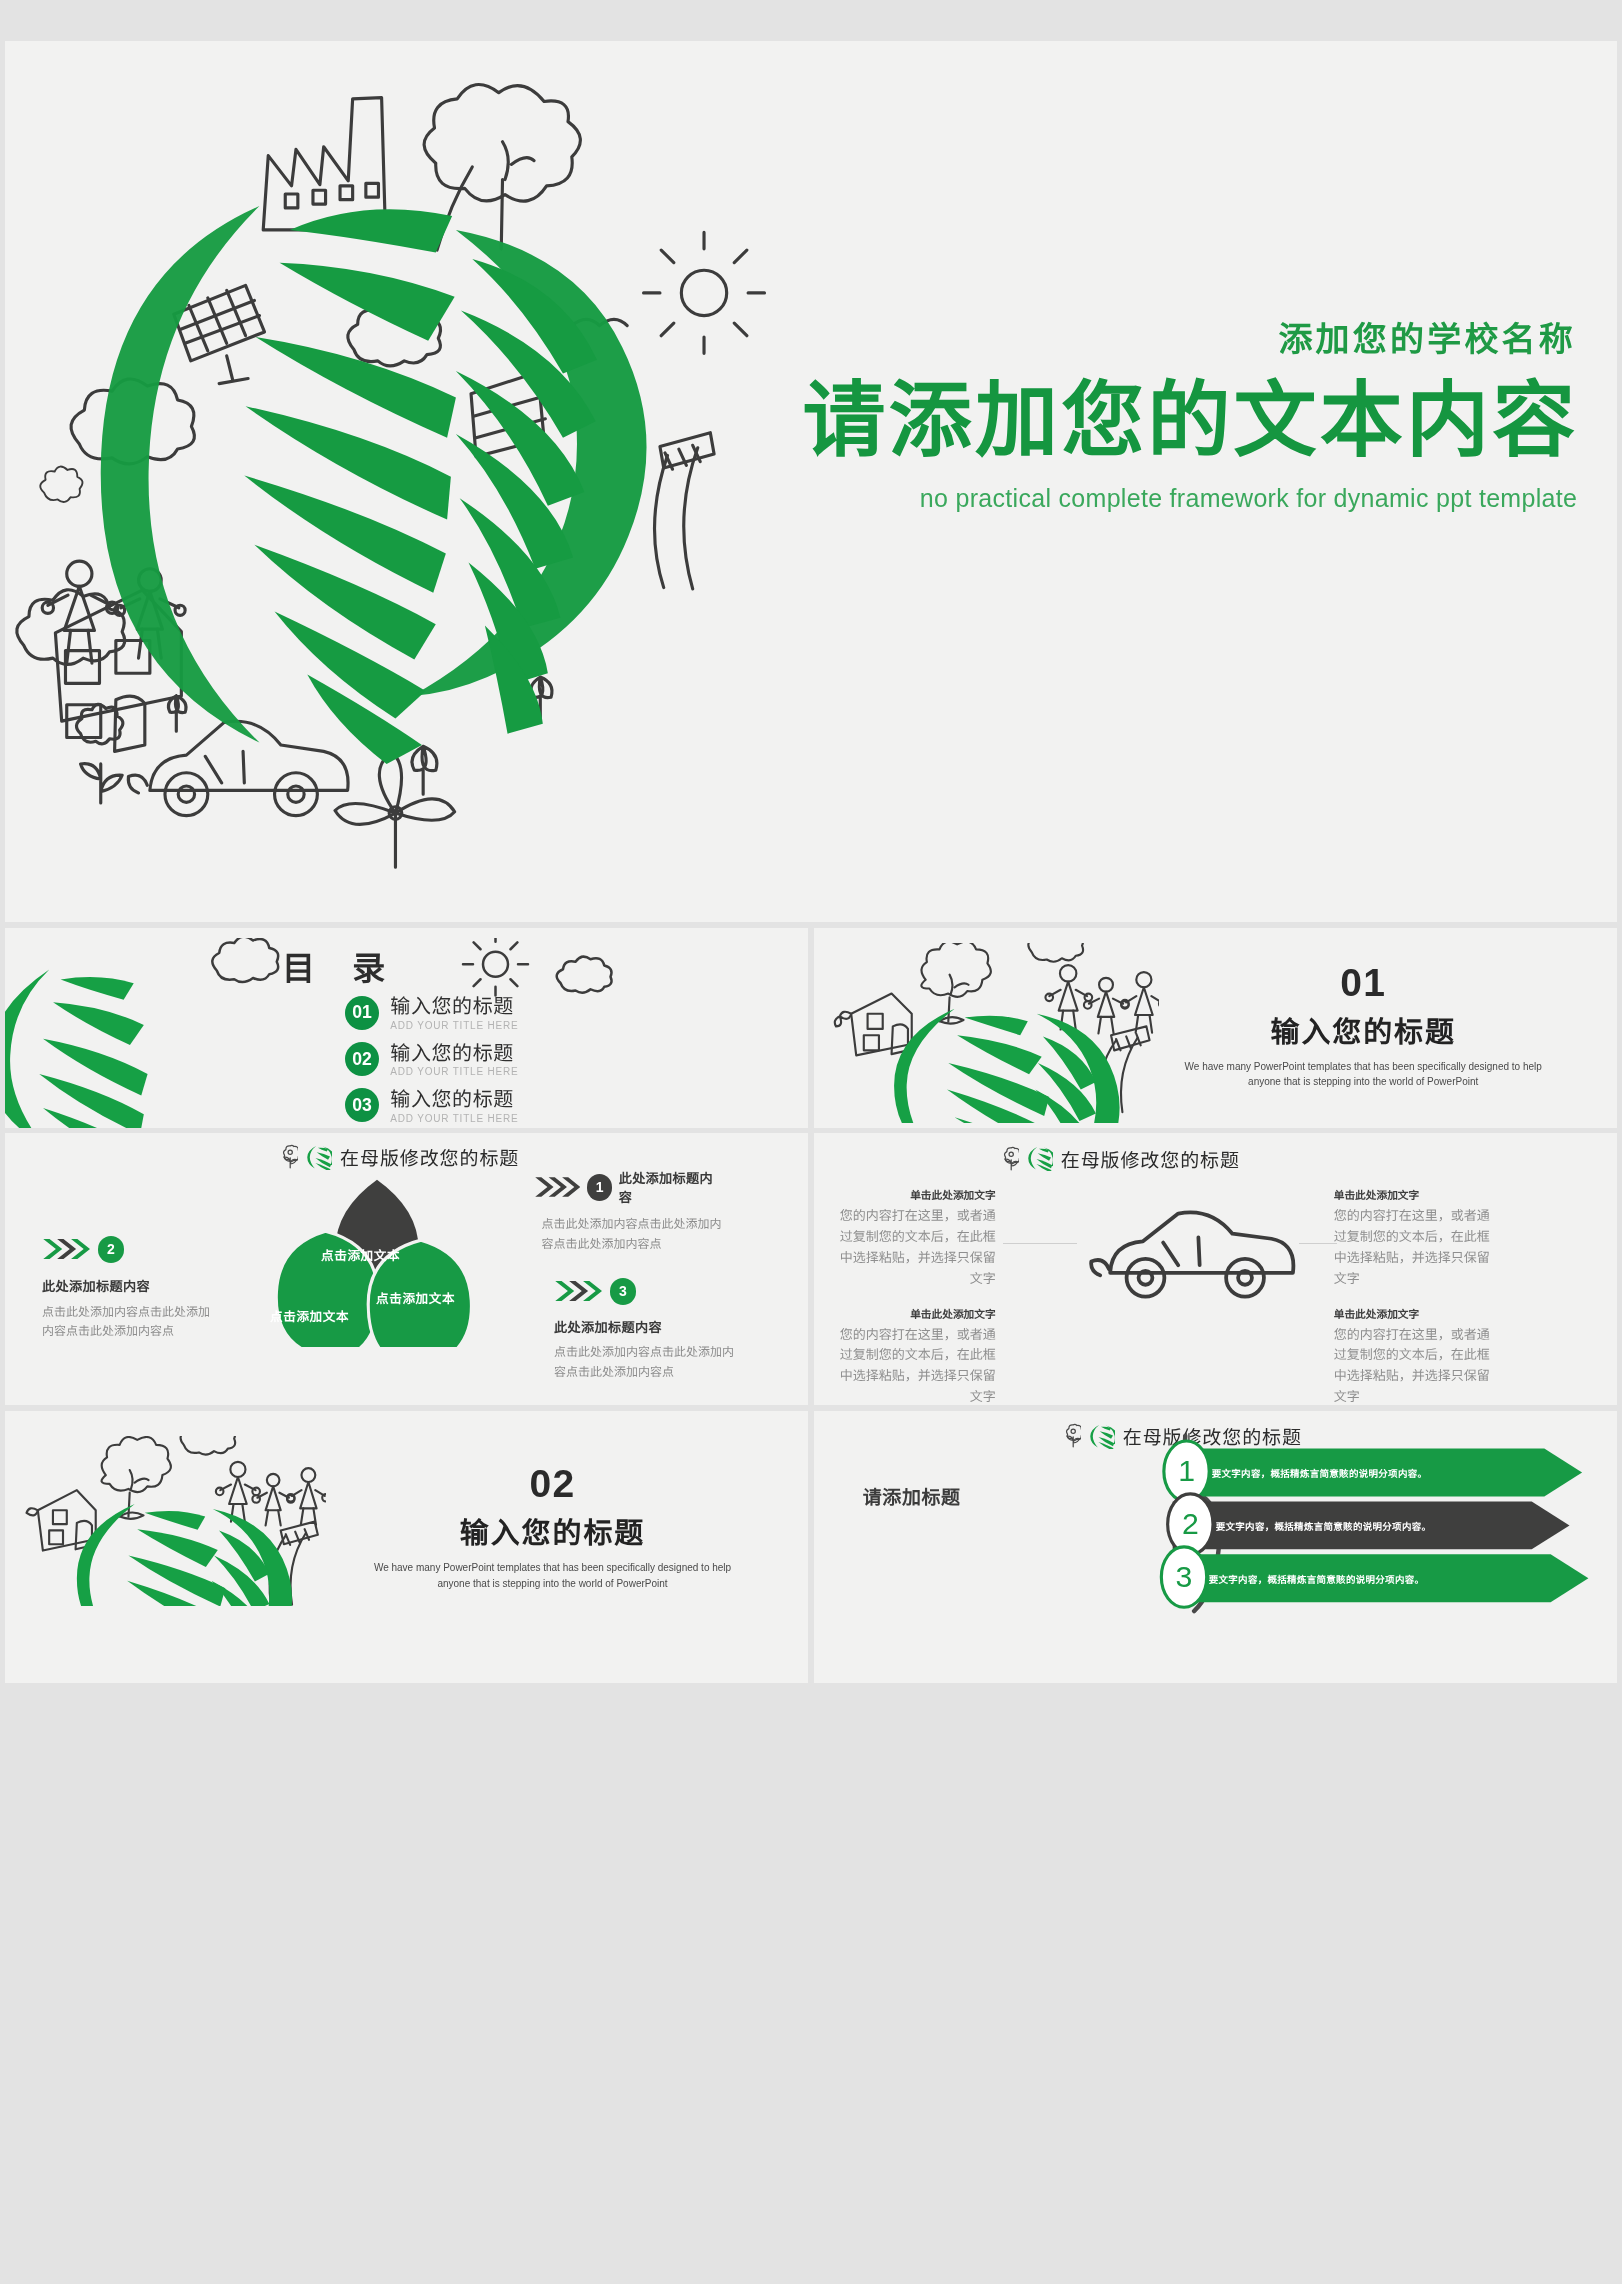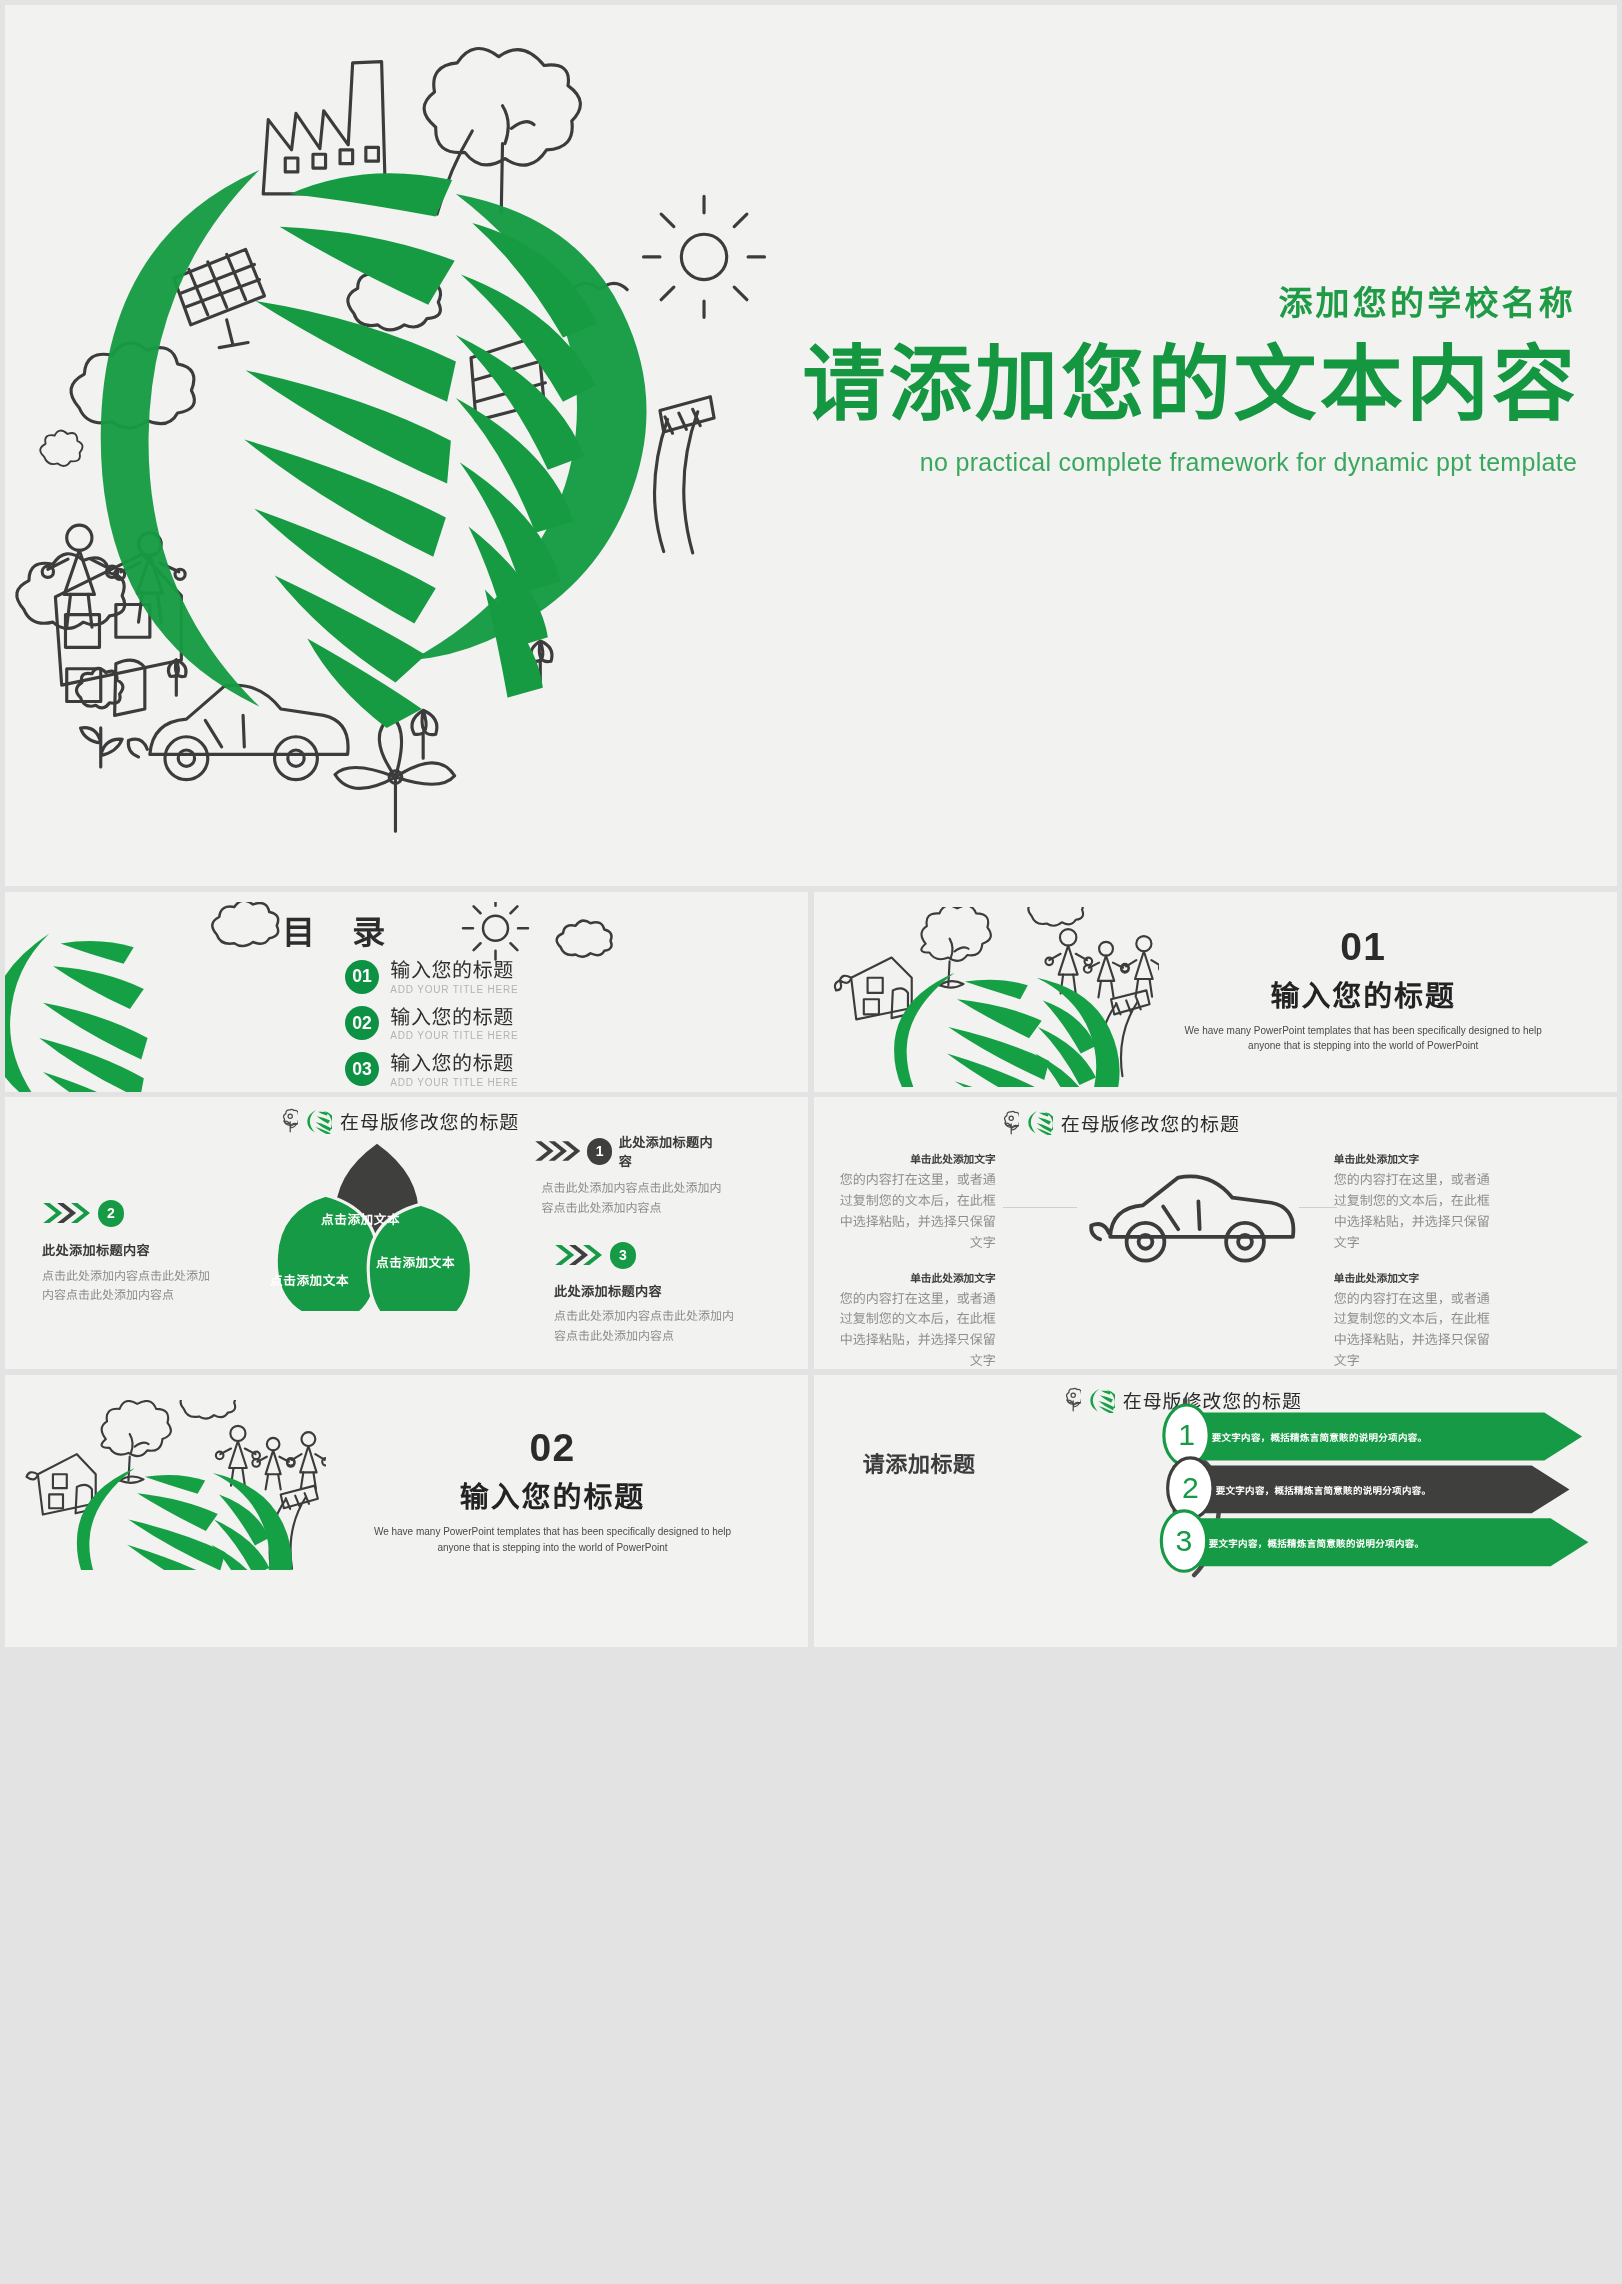--- a/index.html
+++ b/index.html
@@ -6,20 +6,21 @@
   * { box-sizing: border-box; margin: 0; padding: 0; }
   html, body {
     width: 1622px;
     background: #e3e3e3;
     font-family: "Liberation Sans", "DejaVu Sans", sans-serif;
   }
   .sheet {
     width: 1622px;
     background: #e3e3e3;
     padding: 5px 5px 6.3px 5px;
+    margin-top: 36px;
   }
   .slide {
     position: relative;
     background: #f2f2f1;
     overflow: hidden;
   }
   
   .row-hero { margin-bottom: 5.7px; }
   .hero { width: 1612px; height: 881px; }
 
@@ -110,21 +111,21 @@
   
   .car-col { position: absolute; width: 158px; }
   .car-blk { margin-bottom: 16.4px; }
   .car-h { font-size: 10.7px; font-weight: 700; color: #3f3f3f; margin-bottom: 3.8px; }
   .car-p { font-size: 13px; color: #8f8f8f; line-height: 1.6; }
   .car-art { position: absolute; left: 271px; top: 74px; width: 252px; height: 95px; }
   .lead-line { position: absolute; height: 0.6px; background: #cfcfcf; }
 
   
   .arw-left { position: absolute; left: 49px; top: 71px; width: 277px; text-align: right; }
-  .arw-title { font-size: 22px; font-weight: 700; color: #3c3c3c; text-align: left; letter-spacing: 0.6px; }
+  .arw-title { font-size: 19px; font-weight: 700; color: #3c3c3c; text-align: left; letter-spacing: 0.6px; }
   .arw-body { font-size: 9.5px; color: #9a9a9a; line-height: 1.68; margin-top: 14px; }
   .arw-stage { position: absolute; left: 302px; top: 21.4px; width: 485px; height: 183px; }
   .arw-text {
     position: absolute; color: #fff; font-size: 9.5px; font-weight: 600;
     letter-spacing: 0.3px; white-space: nowrap;
   }
 </style>
 </head>
 <body>
 

